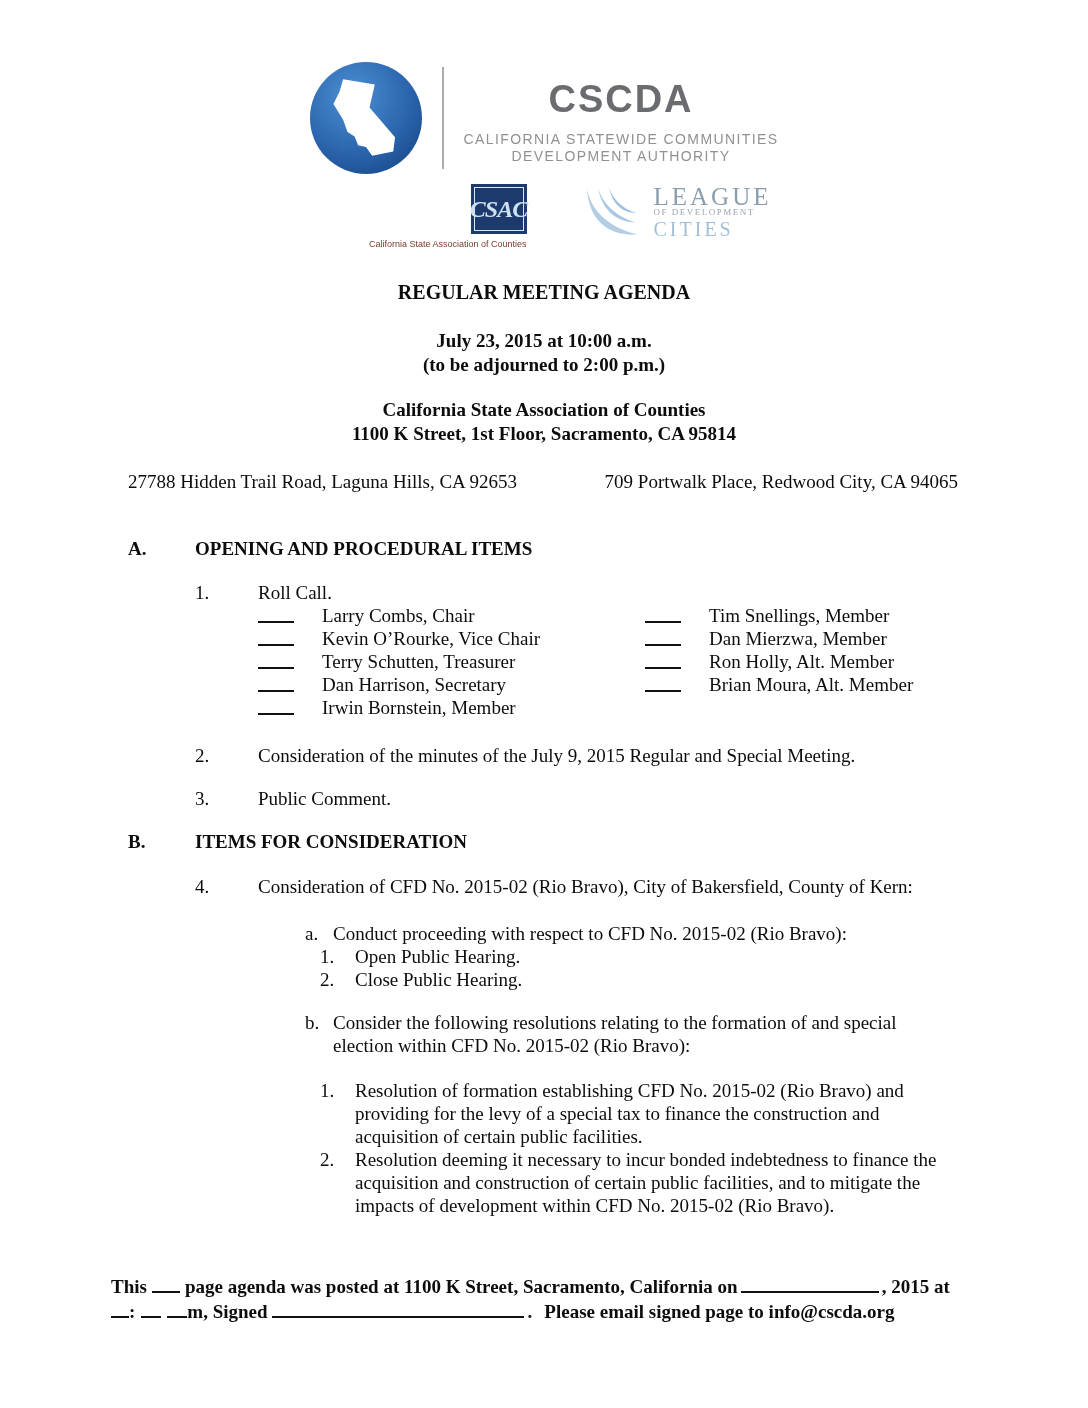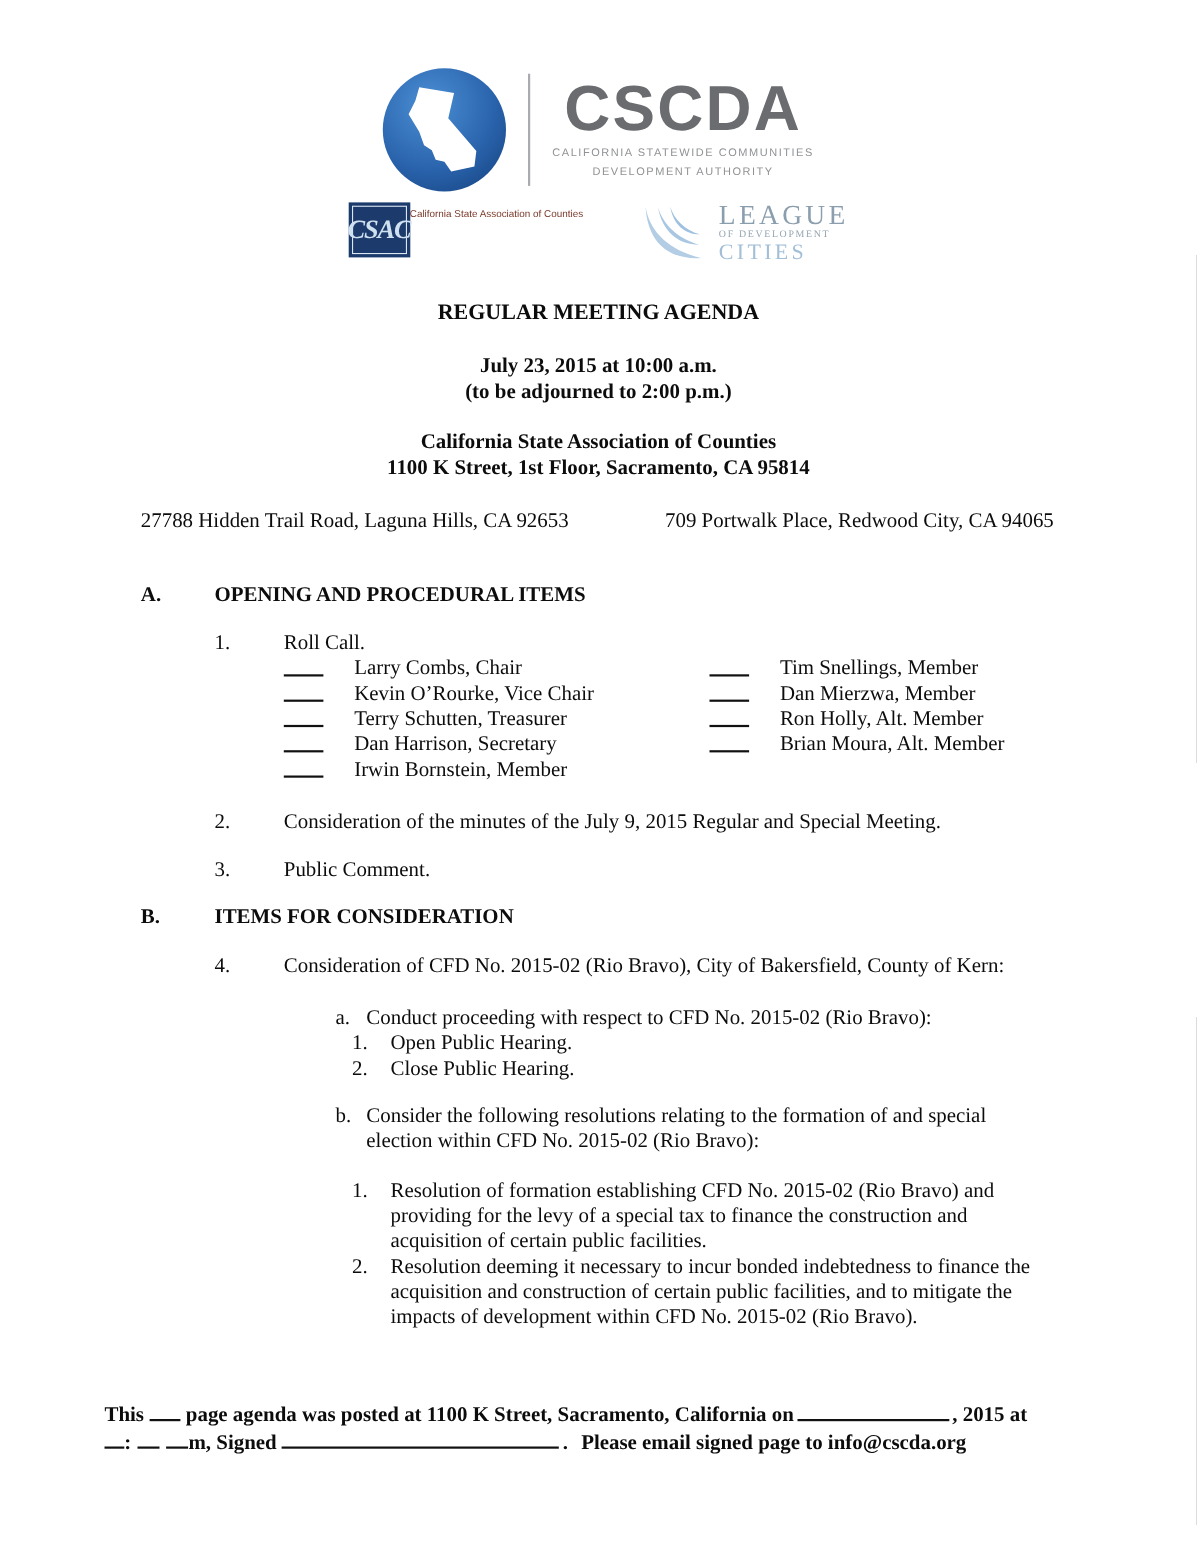--- a/index.html
+++ b/index.html
@@ -9,26 +9,26 @@
     overflow:hidden;
   }
   
   .logo-row{padding-top:62px;display:flex;justify-content:center;align-items:center;gap:20px;}
   .logo-circle{width:112px;height:112px;border-radius:50%;
     background:radial-gradient(circle at 38% 30%, #4b8fd4 0%, #2a64ad 55%, #1b4b8c 85%, #123b70 100%);
     display:flex;align-items:center;justify-content:center;flex:0 0 auto;}
   .logo-circle svg{width:88px;height:92px;display:block;}
   .logo-divider{width:2px;height:102px;background:#a9abae;flex:0 0 auto;}
   .cscda-textblock{display:flex;flex-direction:column;align-items:center;}
-  .cscda-acronym{font-family:"Liberation Sans",sans-serif;font-weight:bold;font-size:58px;
+  .cscda-acronym{font-family:"Liberation Sans",sans-serif;font-weight:bold;font-size:38px;
     line-height:56px;color:#6a6c6f;letter-spacing:2px;}
-  .cscda-sub{font-family:"Liberation Sans",sans-serif;font-size:10px;line-height:17px;
+  .cscda-sub{font-family:"Liberation Sans",sans-serif;font-size:14px;line-height:17px;
     color:#8f9194;letter-spacing:1.4px;text-align:center;margin-top:4px;}
   .partners-row{margin-top:10px;display:flex;justify-content:center;align-items:flex-start;gap:55px;}
-  .csac-block{display:flex;flex-direction:row;align-items:flex-start;width:210px;}
+  .csac-block{display:flex;flex-direction:column;align-items:flex-end;width:210px;}
   .csac-box{width:56px;height:50px;background:#1c3a6b;padding:3px;box-sizing:border-box;}
   .csac-box-inner{width:100%;height:100%;border:1.5px solid #dbe6f2;display:flex;
     align-items:center;justify-content:center;box-sizing:border-box;}
   .csac-acronym{font-family:"Liberation Serif",serif;font-style:italic;font-weight:bold;
     font-size:24px;line-height:24px;color:#cfe0f0;letter-spacing:-1px;}
   .csac-caption{font-family:"Liberation Sans",sans-serif;font-size:9px;line-height:11px;
     color:#7b3b2c;margin-top:5px;white-space:nowrap;}
   .league-block{display:flex;align-items:center;gap:10px;margin-top:2px;}
   .league-swoosh svg{width:62px;height:56px;display:block;}
   .league-text{display:flex;flex-direction:column;align-items:flex-start;font-family:"Liberation Serif",serif;}
@@ -58,21 +58,21 @@
   .roll-name-left{width:323px;flex:0 0 auto;}
   .sub-item{display:flex;margin-left:177px;}
   .sub-item .sub-label{width:28px;flex:0 0 auto;}
   .sub-a-text{max-width:640px;}
   .sub-b-text{max-width:620px;}
   .steps{margin-left:192px;}
   .step{display:flex;}
   .step .num{width:35px;flex:0 0 auto;}
   .step .txt{max-width:595px;}
   
-  .footer{position:absolute;left:95px;top:1274px;width:848px;font-weight:bold;line-height:25px;}
+  .footer{position:absolute;left:111px;top:1274px;width:848px;font-weight:bold;line-height:25px;}
   .blank{display:inline-block;border-bottom:2px solid #111;height:13px;vertical-align:baseline;}
   .w28{width:28px;margin:0 5px;}
   .w138{width:138px;margin:0 3px;}
   .w18{width:18px;}
   .w20{width:20px;}
   .w252{width:252px;margin:0 4px;}
   .sp{display:inline-block;width:6px;}
 </style>
 </head>
 <body>

